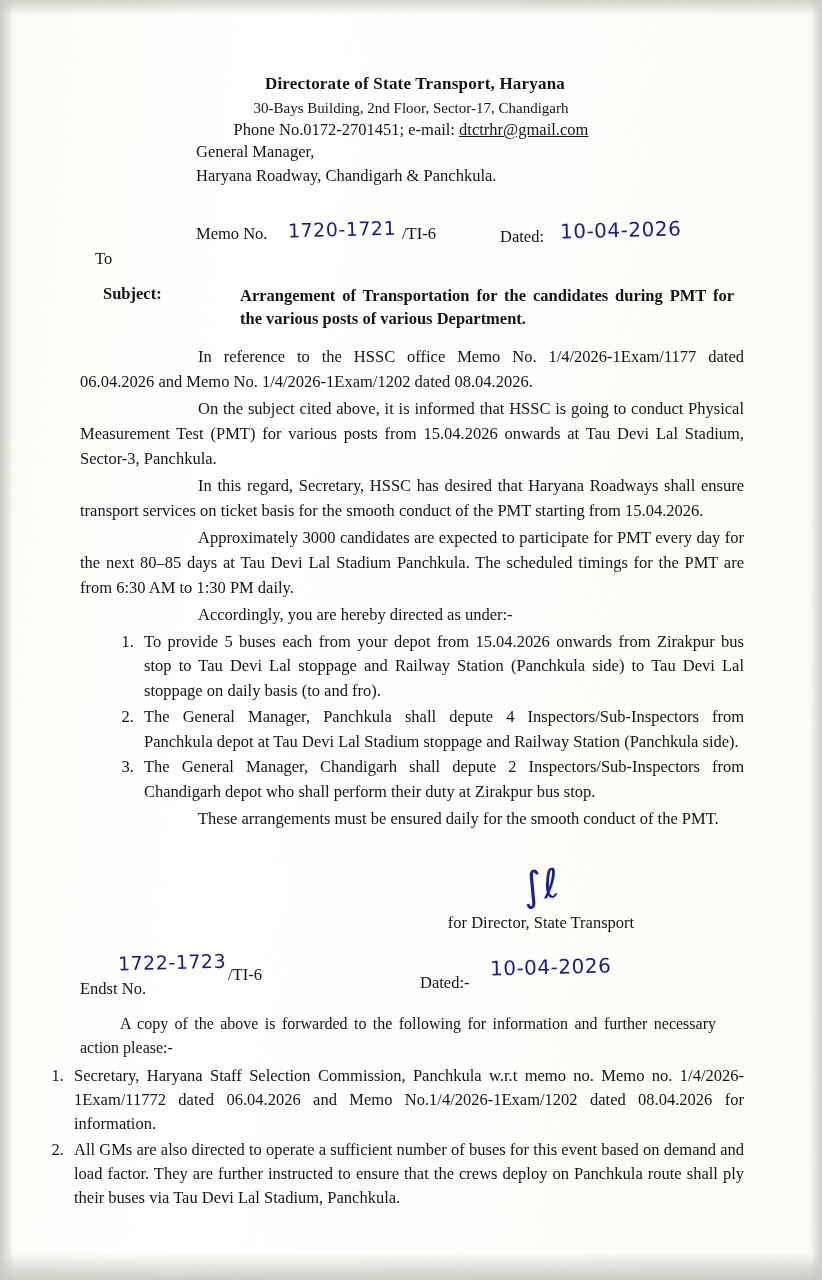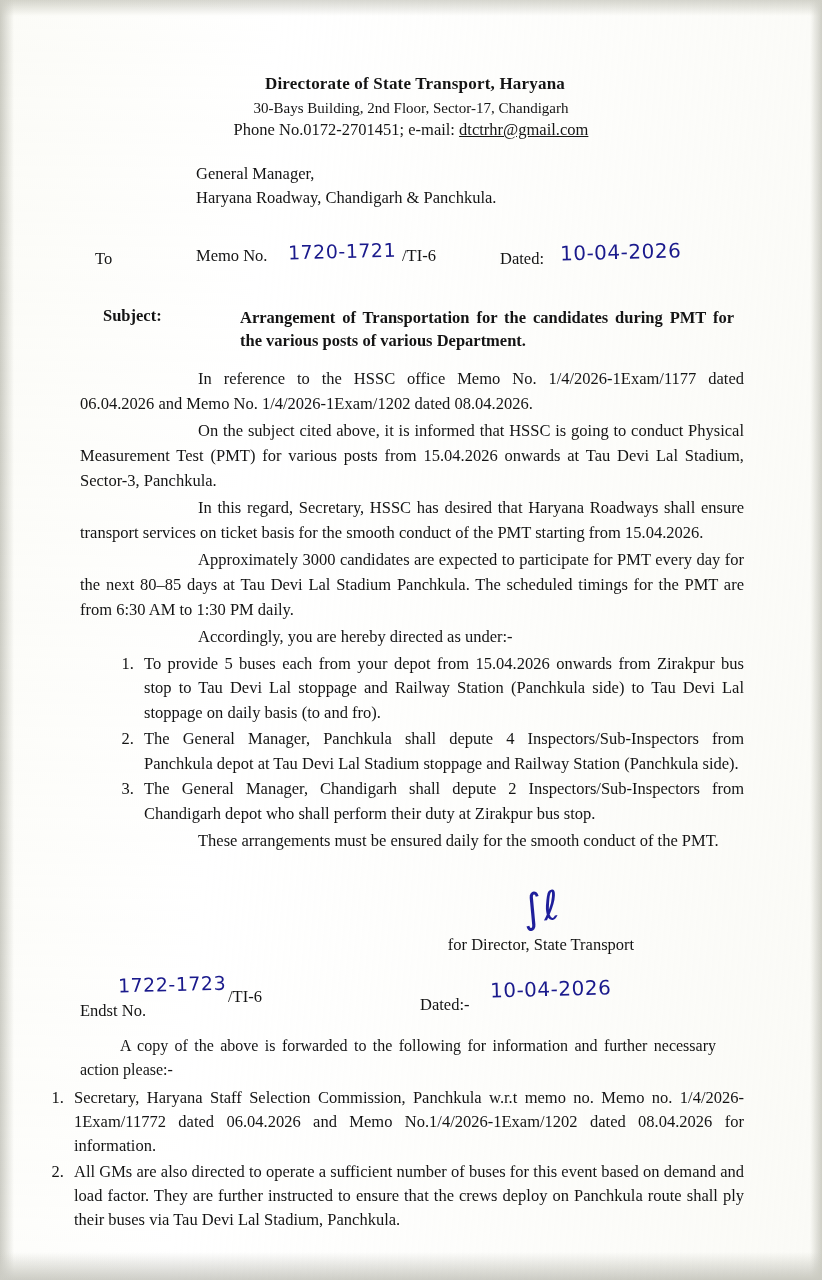--- a/index.html
+++ b/index.html
@@ -85,21 +85,20 @@
 
   
   .to-label {
     position: absolute;
     left: 95px;
     top: 175px;
     font-size: 16.5px;
   }
   .addressee {
     margin-left: 196px;
-    margin-top: 22px;
     font-size: 16.5px;
     line-height: 1.45;
     font-family: Liberation Serif, serif;
   }
 
   
   .memo-row {
     position: relative;
     margin-left: 196px;
     margin-top: 36px;

